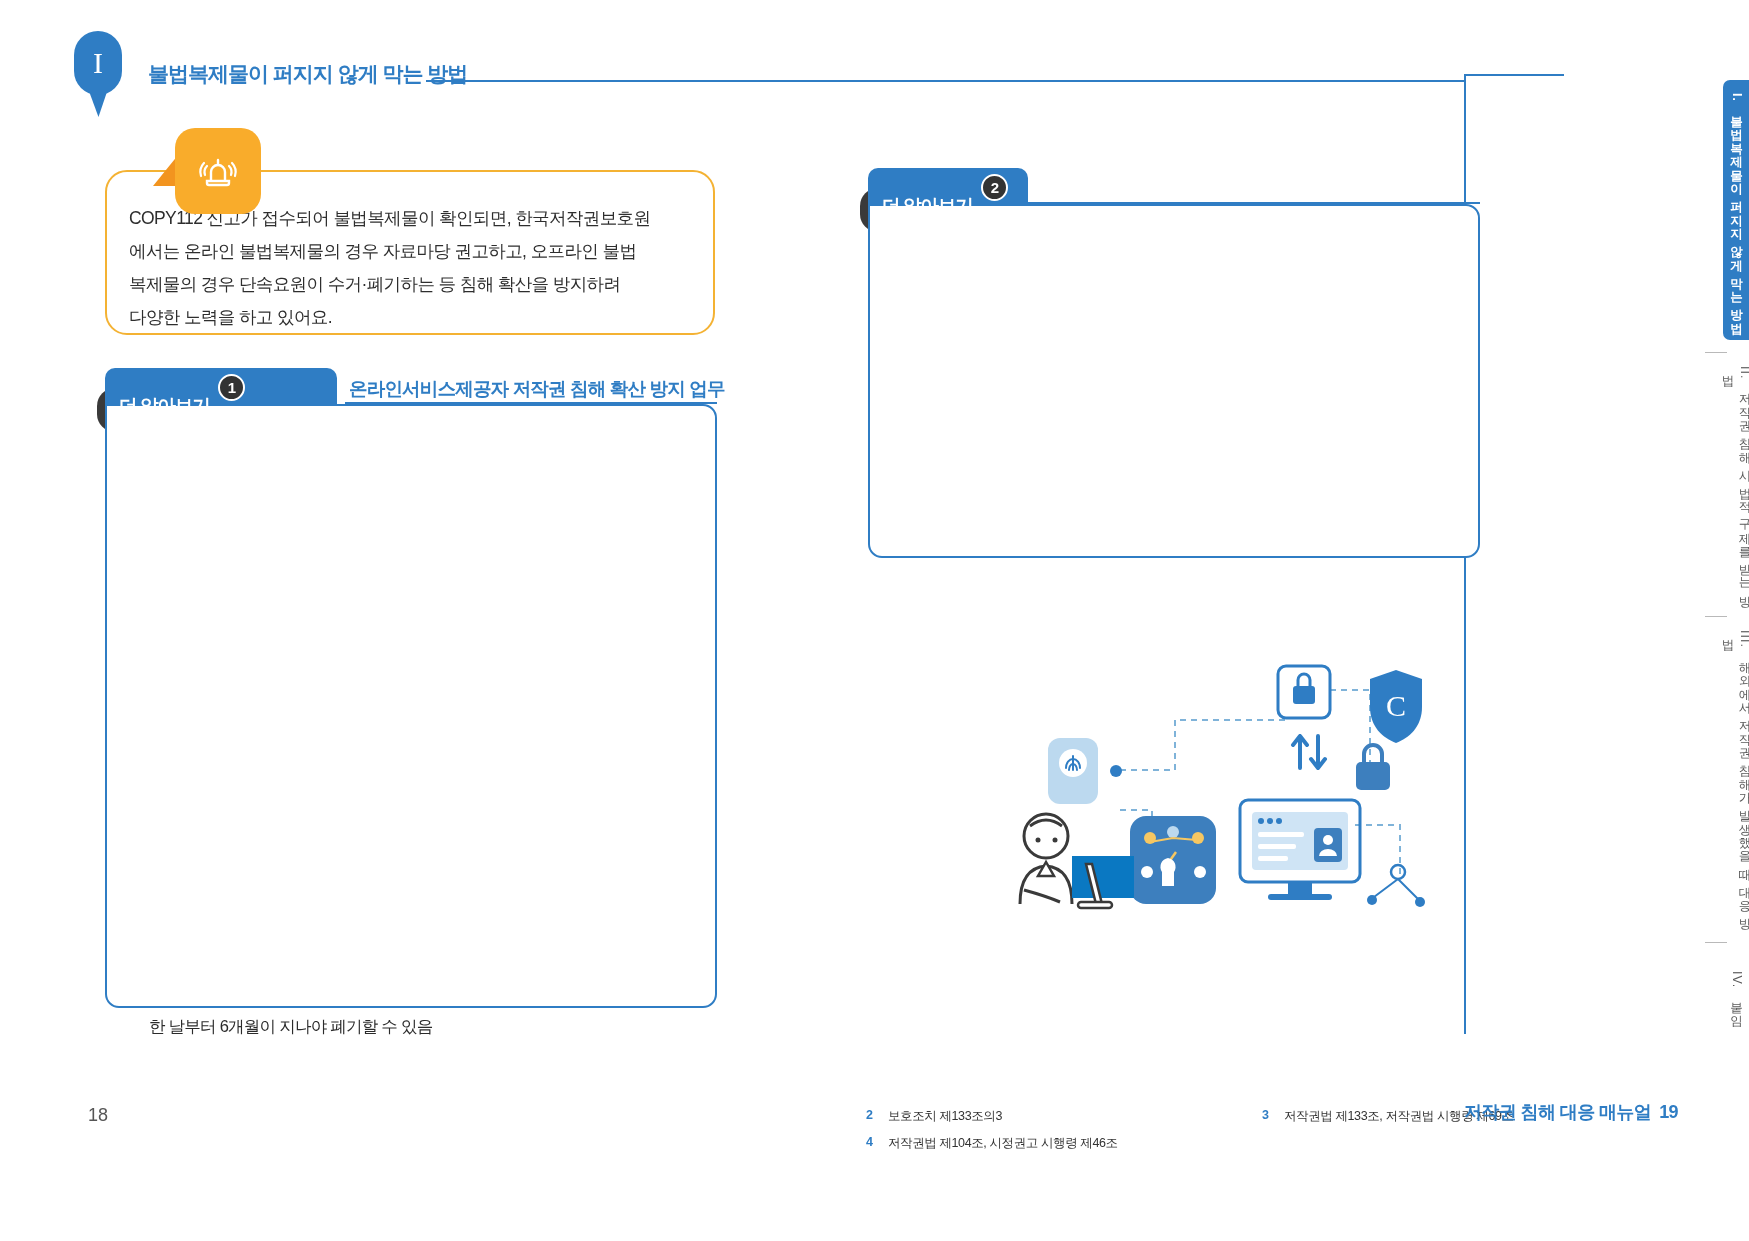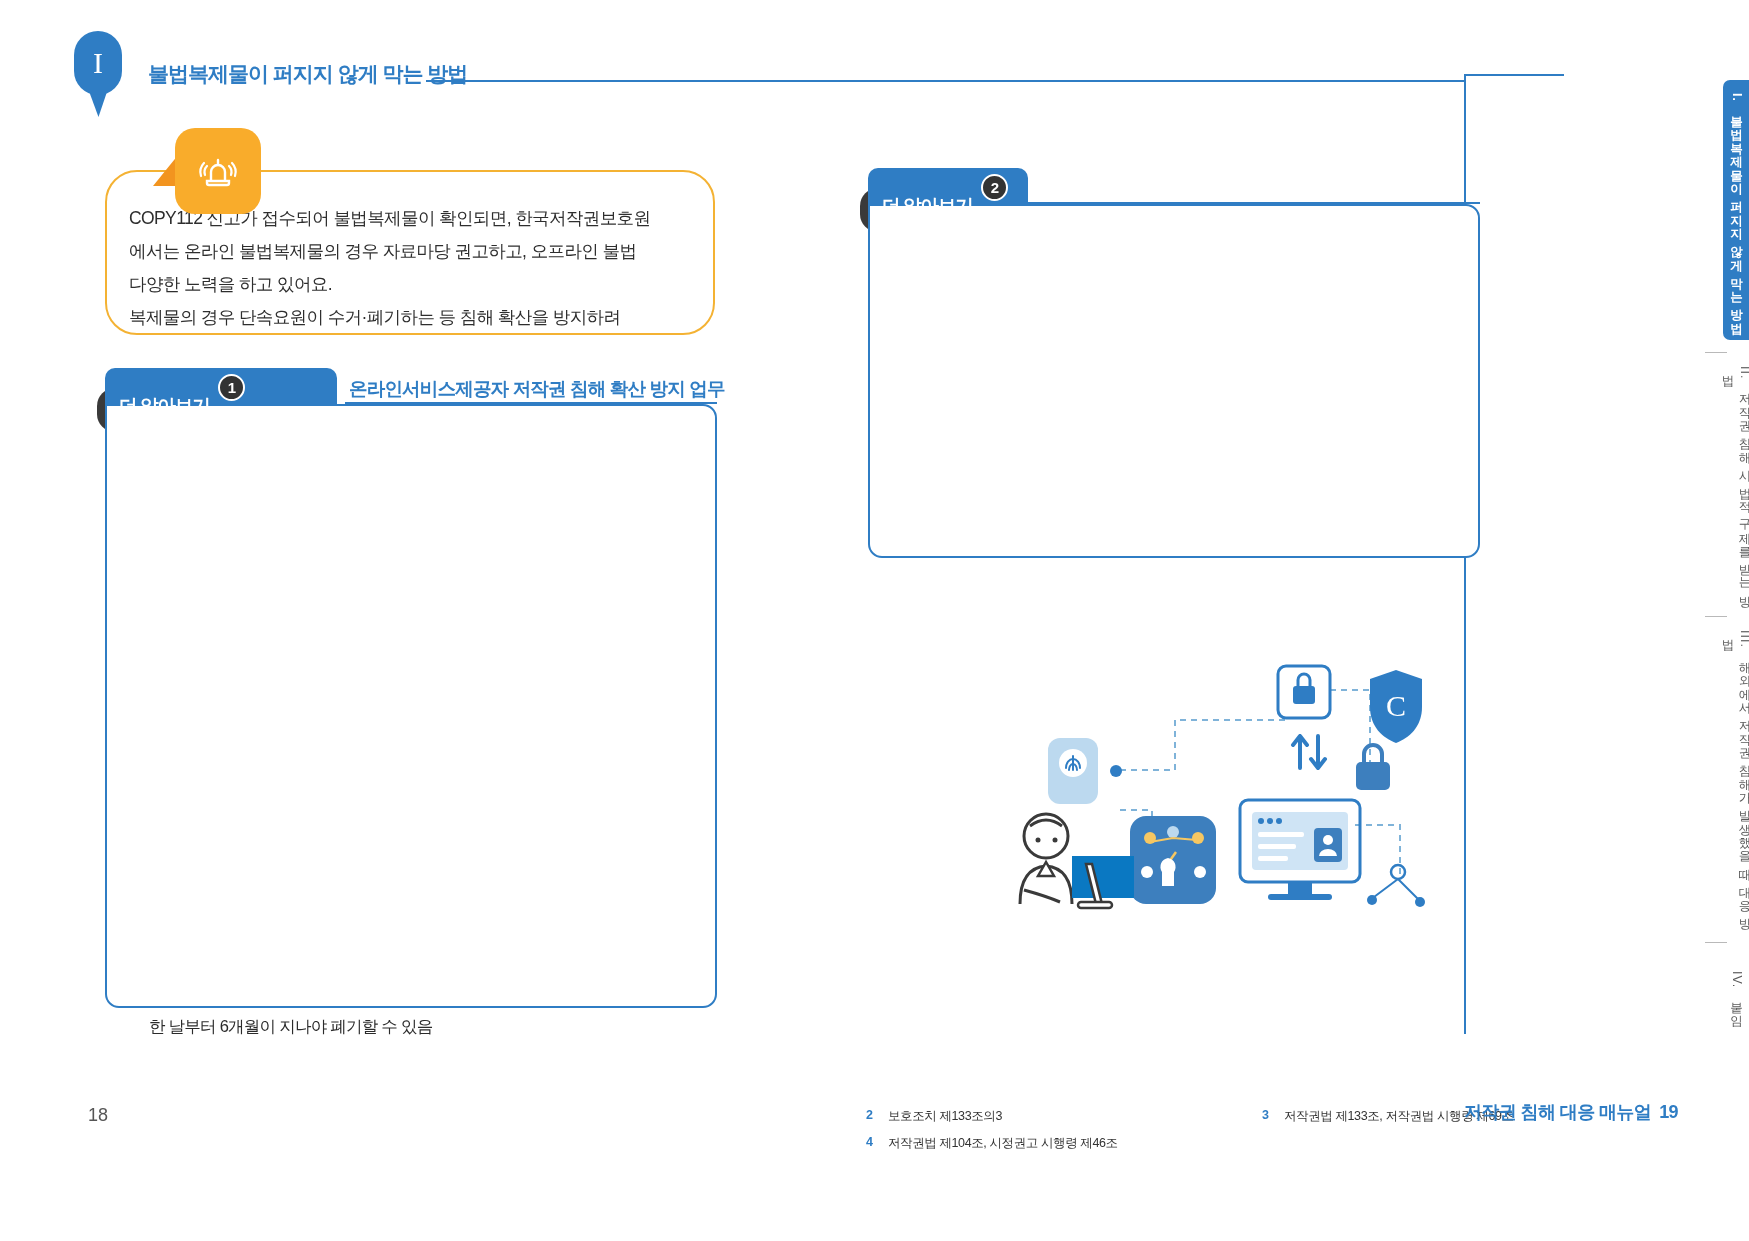--- a/index.html
+++ b/index.html
@@ -43,21 +43,21 @@
     background:#2f7dc4;
   }
   .page-frame-top {
     position:absolute; left:1464px; top:74px; width:100px; height:2px;
     background:#2f7dc4;
   }
 
   
   .callout {
     position:absolute; left:105px; top:170px; width:610px; height:165px;
-    border:2px solid #f4b233; border-radius:32px; background:#fff;
+    border:2px solid #f4b233; border-radius:22px; background:#fff;
   }
   .callout-icon-wrap {
     position:absolute; left:175px; top:128px; width:86px; height:70px;
   }
   .callout-tail {
     position:absolute; left:-22px; top:16px; width:34px; height:42px;
     background:#f2941f;
     clip-path: polygon(100% 0, 100% 100%, 0 100%);
   }
   .callout-icon {
@@ -245,22 +245,22 @@
   </div>
   <div class="chapter-title">불법복제물이 퍼지지 않게 막는 방법</div>
   <div class="chapter-rule"></div>
   <div class="page-frame-top"></div>
   <div class="page-frame-right"></div>
 
   <div class="callout">
     <div class="callout-text">
       <div>COPY112 신고가 접수되어 불법복제물이 확인되면, 한국저작권보호원</div>
       <div>에서는 온라인 불법복제물의 경우 자료마당 권고하고, 오프라인 불법</div>
+      <div>복제물의 경우 단속요원이 수거·폐기하는 등 침해 확산을 방지하려</div>
       <div>다양한 노력을 하고 있어요.</div>
-      <div>복제물의 경우 단속요원이 수거·폐기하는 등 침해 확산을 방지하려</div>
     </div>
   </div>
   <div class="callout-icon-wrap">
     <div class="callout-tail"></div>
     <div class="callout-icon">
       <svg width="52" height="52" viewBox="0 0 52 52">
         <path d="M17 40 h18 a2 2 0 0 0 2-2 v-2 h-22 v2 a2 2 0 0 0 2 2z" fill="none" stroke="#fff" stroke-width="2.4"></path>
         <path d="M19 36 v-9 a7 7 0 0 1 14 0 v9" fill="none" stroke="#fff" stroke-width="2.4"></path>
         <path d="M26 19 v-4" stroke="#fff" stroke-width="2.4" stroke-linecap="round"></path>
         <path d="M13 30 a9 9 0 0 1 2-9" fill="none" stroke="#fff" stroke-width="2.2" stroke-linecap="round"></path>

